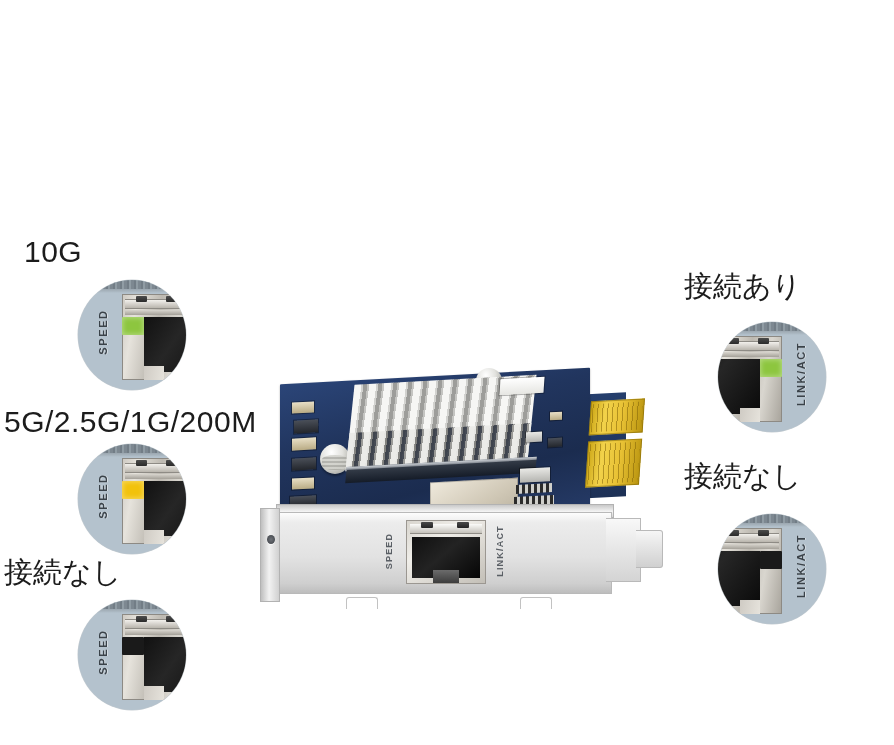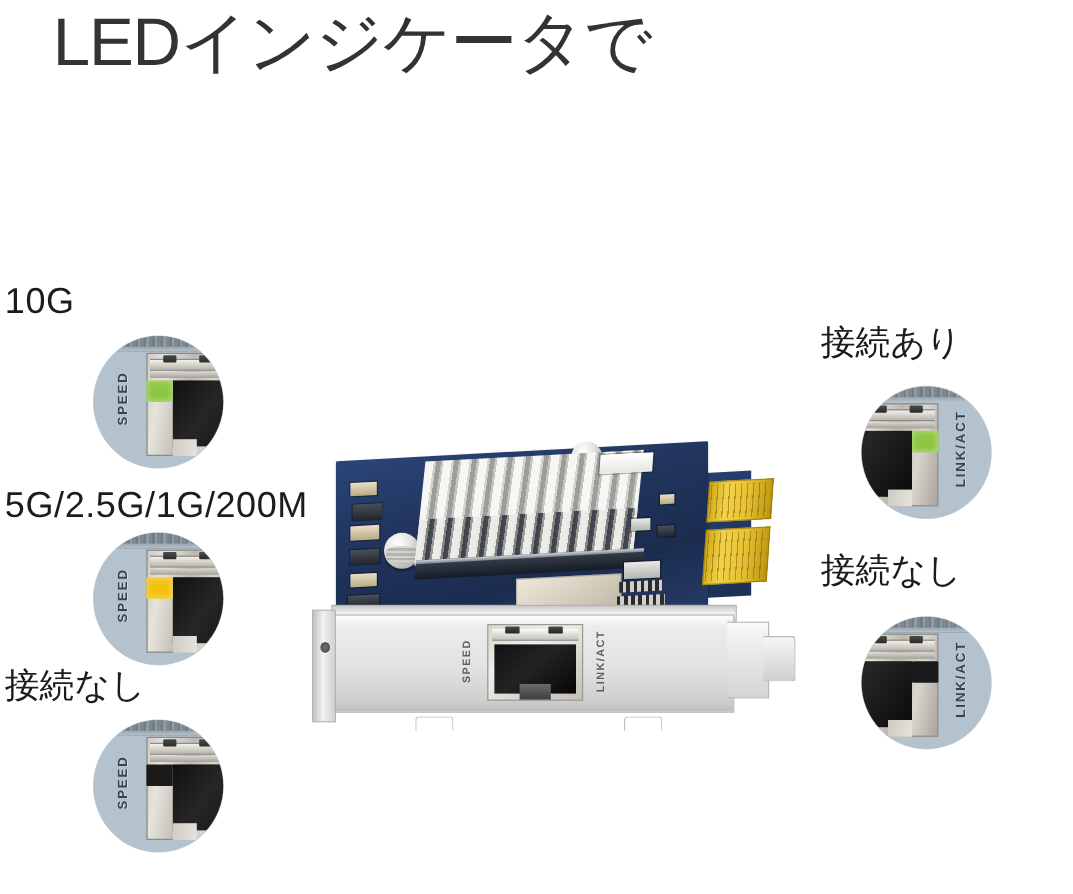--- a/index.html
+++ b/index.html
@@ -285,24 +285,23 @@
   }
   .br-legend{
     position:absolute;color:#5a5f65;font-size:9px;font-weight:700;
     letter-spacing:1.2px;white-space:nowrap;transform:rotate(-90deg);
   }
 </style>
 </head>
 <body>
 
 <div id="title-block">
-  <div class="title-line l1">LEDインジケータで</div>
-</div>
-
-<div class="callout-label latin" style="left:4px;top:236px;">10G</div>
+</div>
+
+<div class="callout-label latin" style="left:24px;top:236px;">10G</div>
 
 <div class="led-circle" style="left:78px;top:280px;">
   <div class="inner">
     <div class="top-strip"></div>
     <div class="legend-text up" style="left:-3px;top:46px;width:56px;text-align:center;">SPEED</div>
     <div class="jack" style="left:44px;top:14px;">
       <div class="shield"></div>
       <div class="rail-a"></div>
         <div class="rail-b"></div>
       <div class="tab" style="left:14px;"></div>

